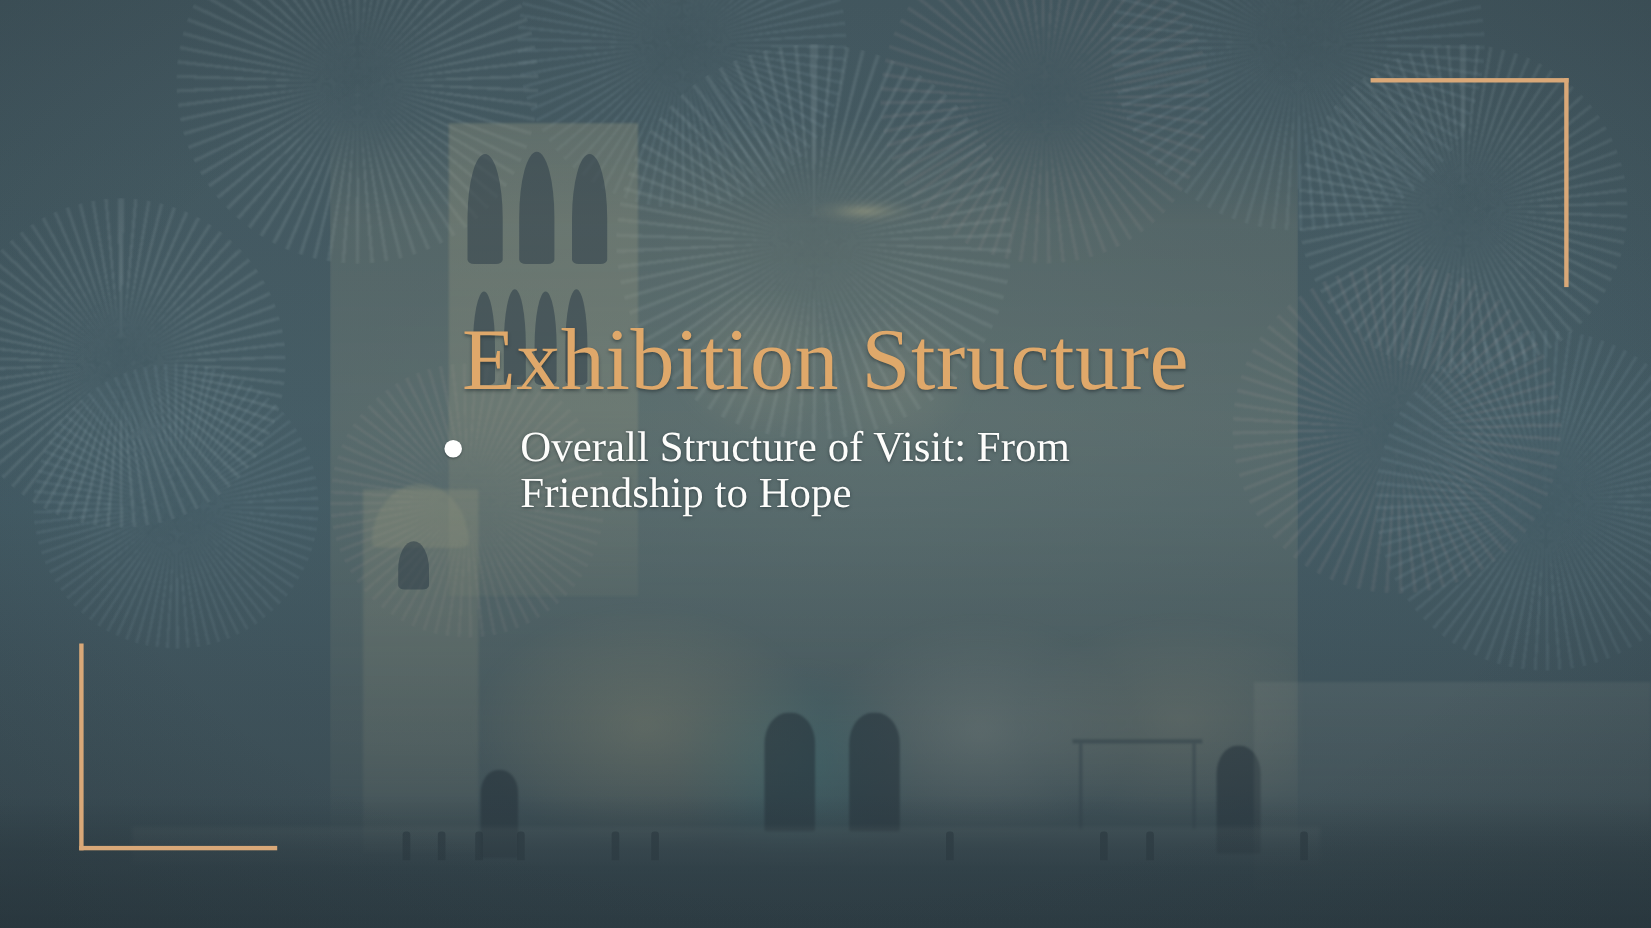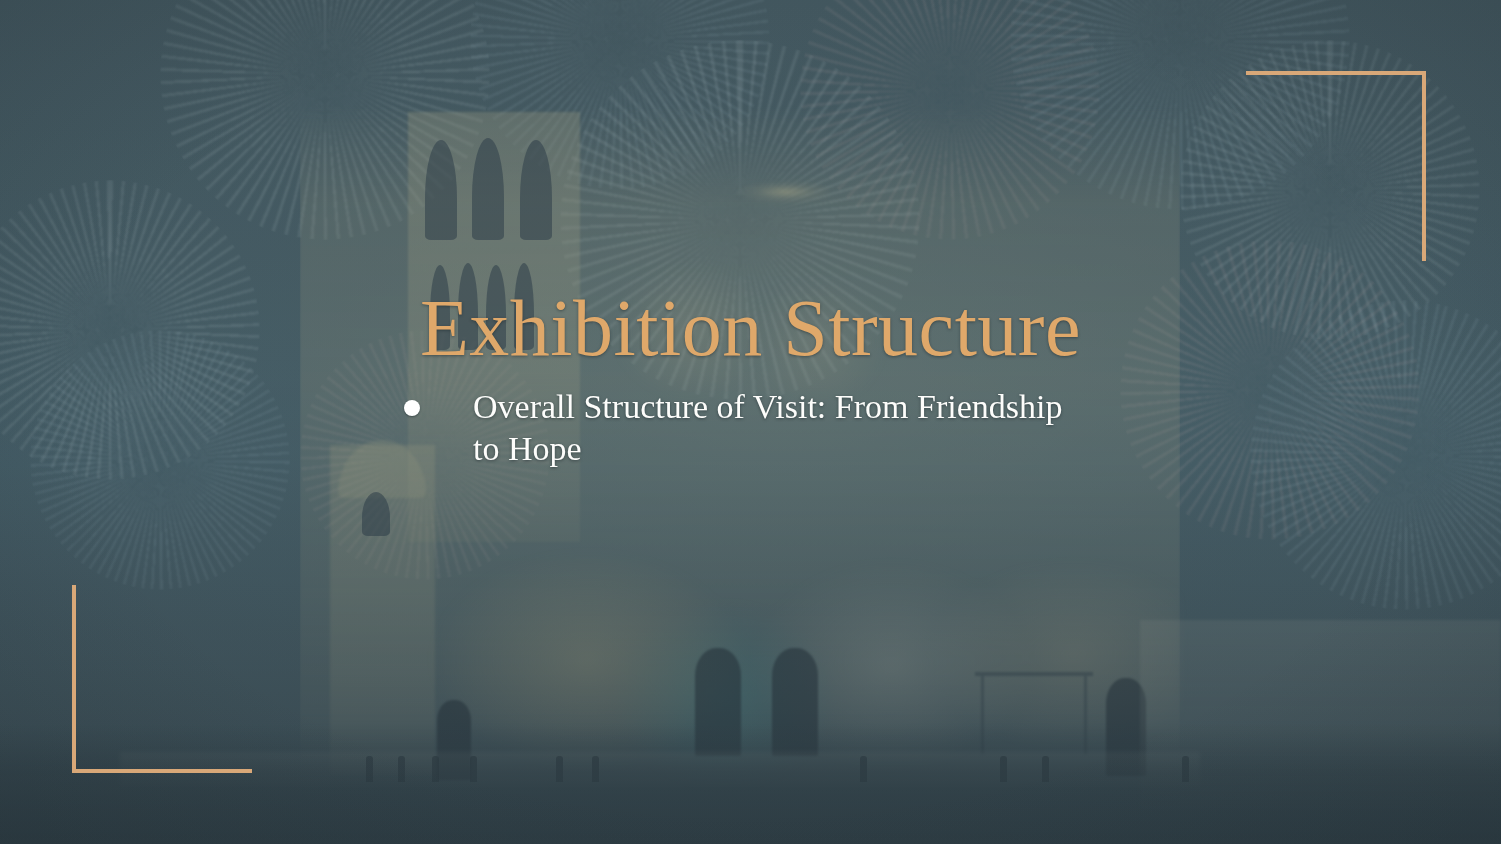--- a/index.html
+++ b/index.html
@@ -272,21 +272,21 @@
     width: 690px;
     margin: 0;
     padding: 0;
     list-style: none;
   }
   .bullet-item {
     position: relative;
     display: flex;
     align-items: flex-start;
     color: #fdfdfb;
-    font-size: 34px;
+    font-size: 39px;
     line-height: 42px;
     margin: 0 0 0 0;
     text-shadow: 0 1px 3px rgba(18,28,34,0.5);
   }
   .bullet-marker {
     flex: 0 0 auto;
     width: 16px;
     height: 16px;
     border-radius: 50%;
     background: #ffffff;

